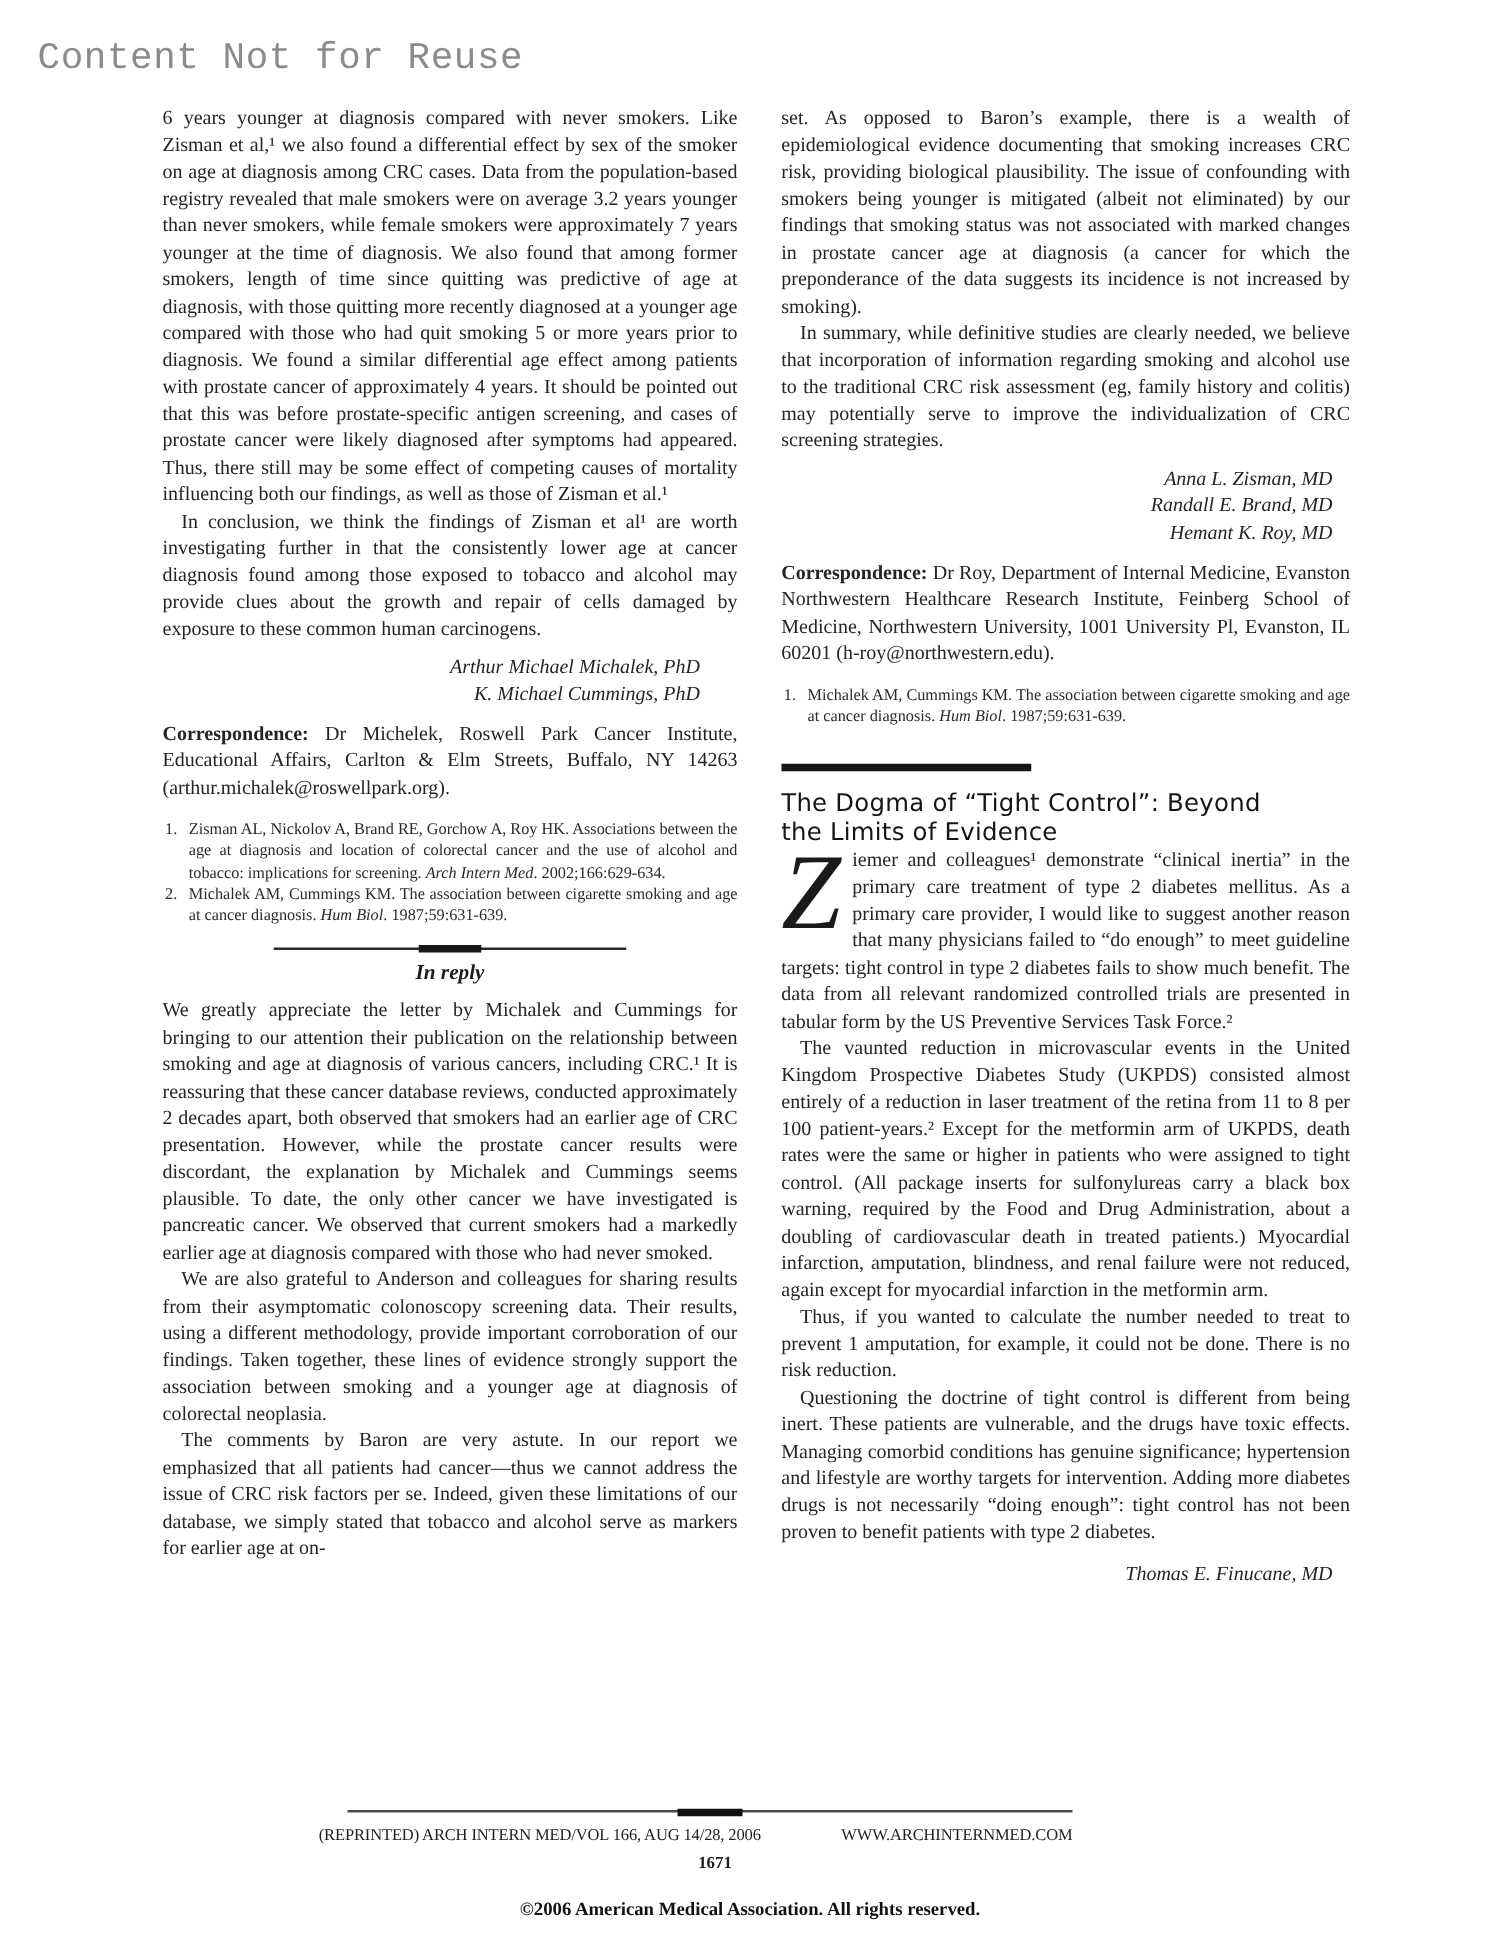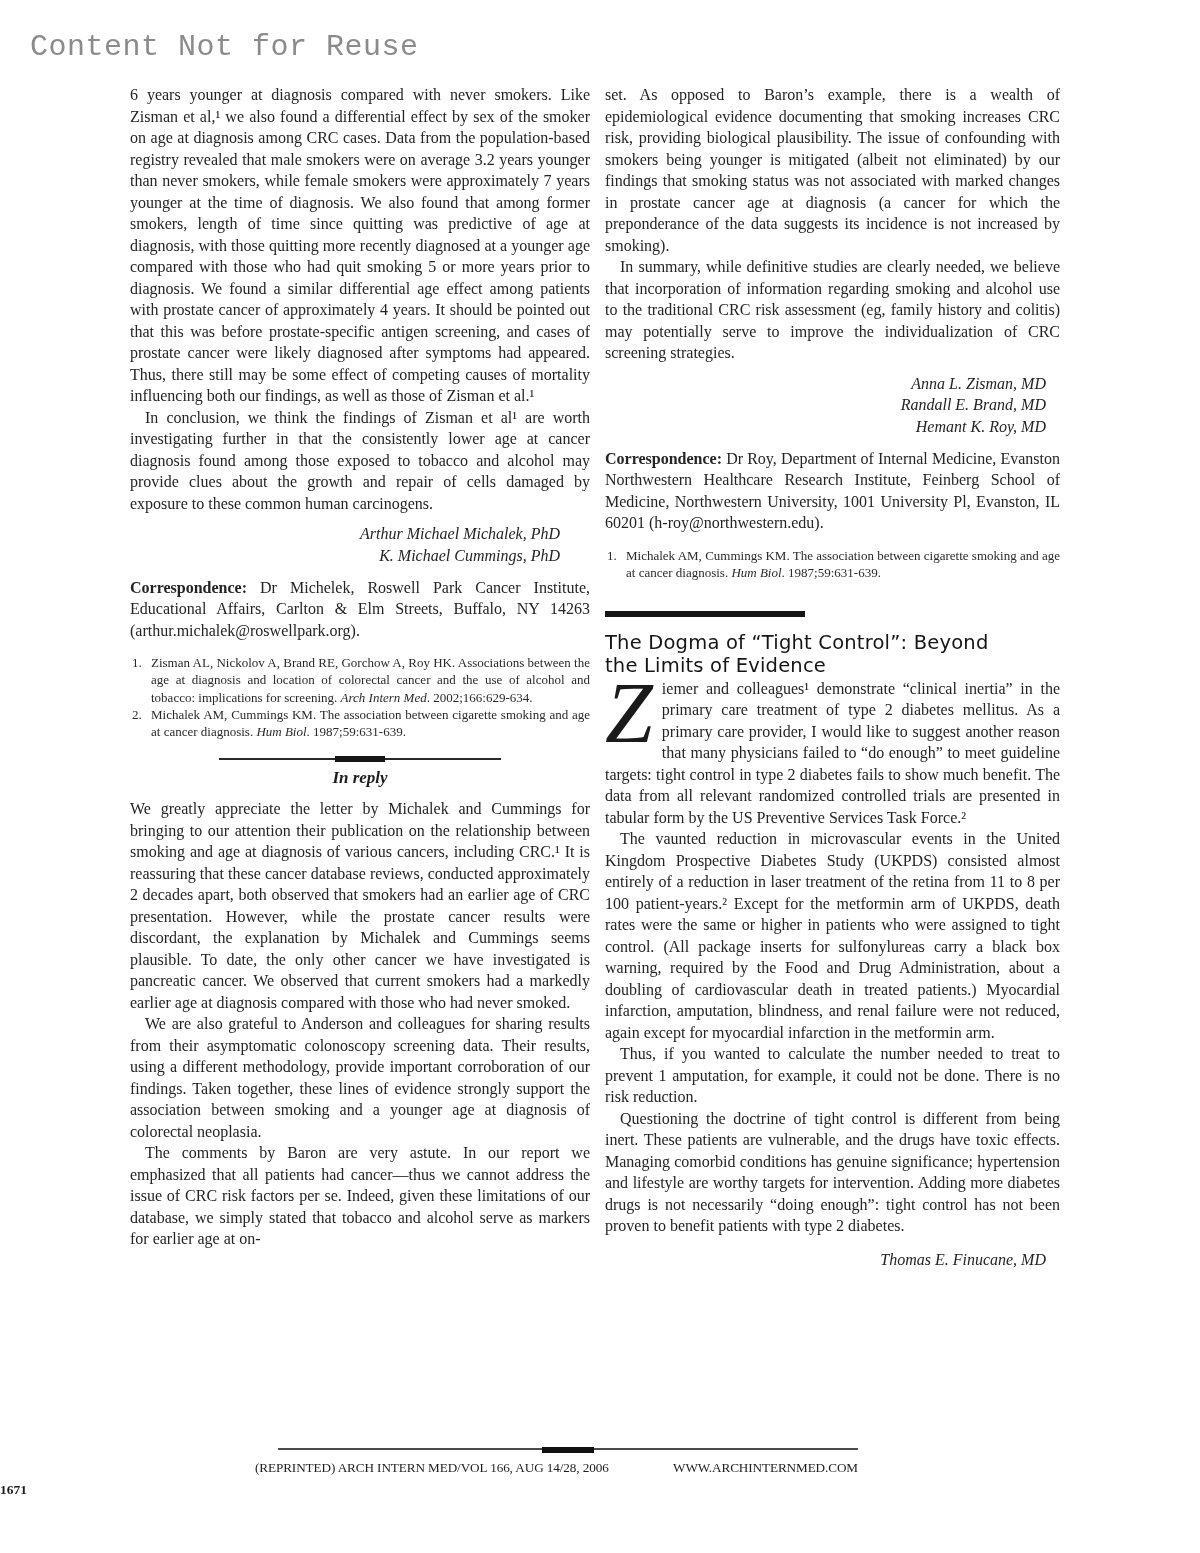--- a/index.html
+++ b/index.html
@@ -7,21 +7,21 @@
     position:relative; width:1200px; height:1553px; background:#ffffff;
     font-family:"Liberation Serif", serif; color:#222222; overflow:hidden;
   }
   .watermark {
     position:absolute; left:30px; top:30px;
     font-family:Liberation Mono, monospace; font-size:30px; color:#8b8b8b;
     letter-spacing:0.5px;
   }
   .columns {
     position:absolute; left:130px; top:84px; width:950px; height:1360px;
-    display:flex; gap:15px; overflow:hidden;
+    display:flex; gap:35px; overflow:hidden;
   }
   .col { overflow:hidden; }
   .col.left  { width:460px; }
   .col.right { width:455px; }
   p.body {
     margin:0; font-size:16px; line-height:21.5px; text-align:justify; color:#242424;
   }
   p.body.indent { text-indent:15px; }
   .ital { }
   .sig-block {
@@ -56,21 +56,21 @@
   }
   .footer-rule { position:absolute; left:278px; top:1447px; width:580px; height:6px; }
   .footer-rule .thin  { position:absolute; left:0; right:0; top:1px; height:2px; background:#4a4a4a; }
   .footer-rule .thick { position:absolute; left:50%; margin-left:-26px; top:0; width:52px; height:6px; background:#111111; }
   .footer-line1 {
     position:absolute; left:255px; top:1460px; width:603px;
     display:flex; justify-content:space-between;
     font-size:13.2px; color:#1e1e1e; letter-spacing:-0.1px;text-align:center;
   }
   .footer-page {
-    position:absolute; left:0; top:1482px; width:1144px; 
+    position:absolute; left:0; top:1482px; width:1144px; text-align:center;
     font-weight:bold; font-size:13.5px; color:#1e1e1e;
   }
   .footer-copy {
     position:absolute; left:0; top:1520px; width:1200px; text-align:center;
     font-weight:bold; font-size:15px; color:#111111;
   }
 </style>
 </head>
 <body>
 
@@ -148,14 +148,15 @@
 
   <div class="footer-rule">
     <span class="thin"></span>
     <span class="thick"></span>
   </div>
   <div class="footer-line1">
     <span>(REPRINTED) ARCH INTERN MED/VOL 166,  AUG 14/28, 2006</span>
     <span>WWW.ARCHINTERNMED.COM</span>
   </div>
   <div class="footer-page">1671</div>
+  <div class="footer-copy">©2006 American Medical Association. All rights reserved.</div>
 
 </div>
 
 </body></html>

